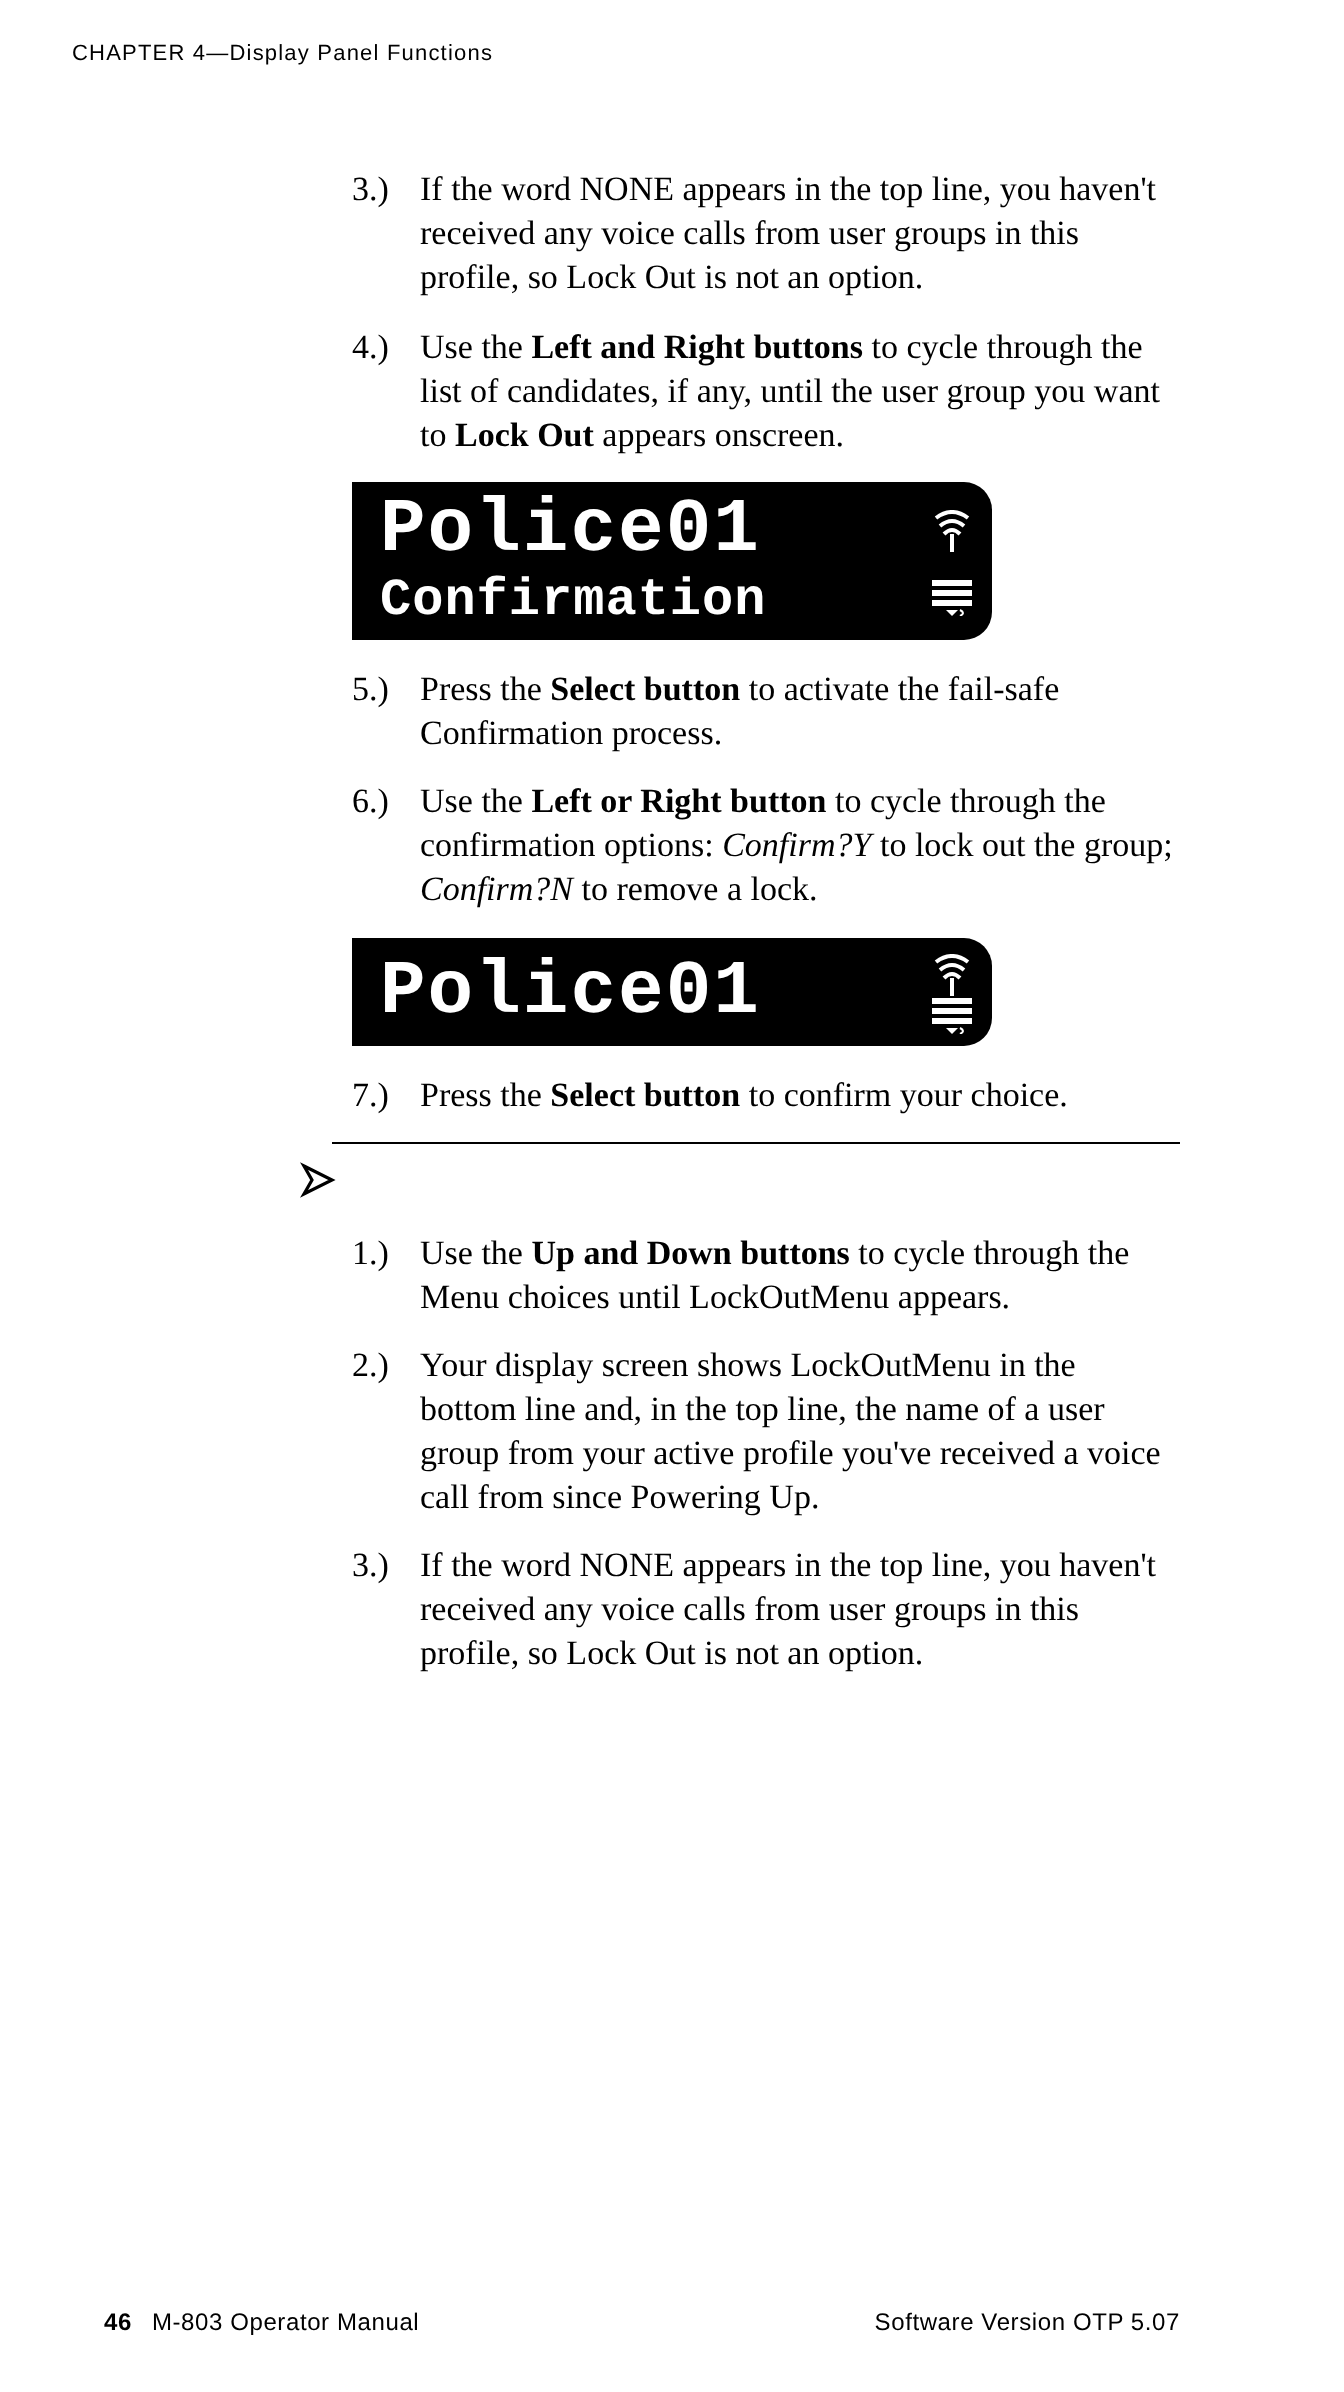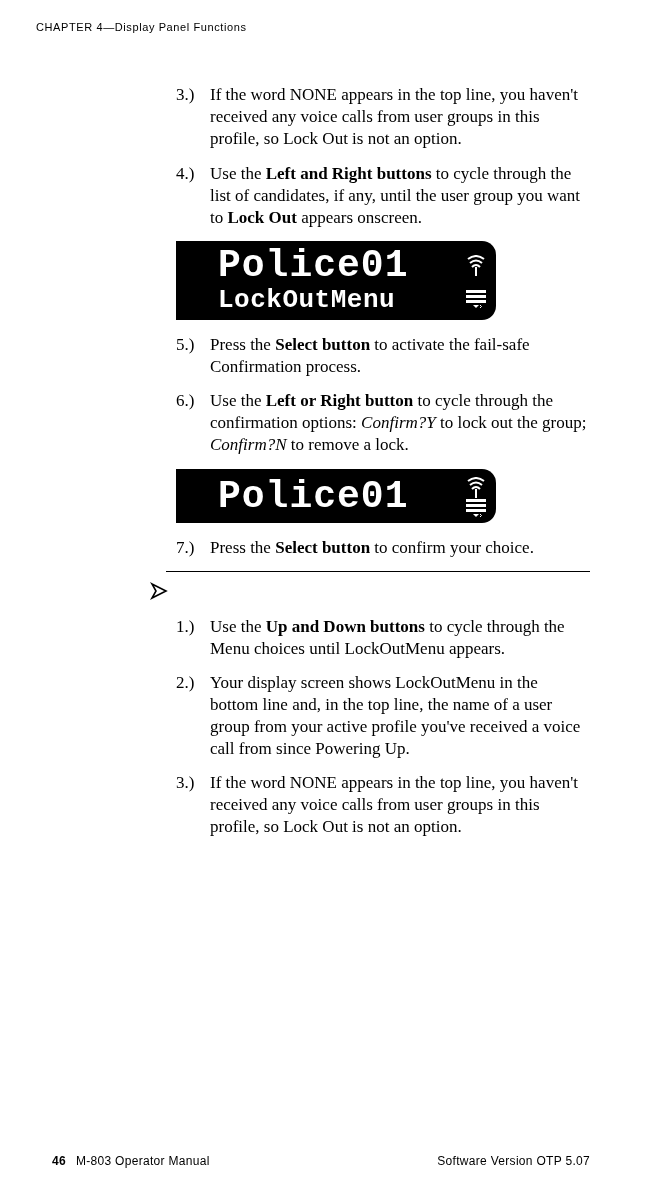--- a/index.html
+++ b/index.html
@@ -62,21 +62,20 @@
   }
   .lcd-text {
     flex: 1;
     display: flex;
     flex-direction: column;
     justify-content: center;
     font-family: "Courier New", Courier, monospace;
     font-weight: bold;
     letter-spacing: 1px;
     line-height: 1.0;
-    margin-left: 28px;
   }
   .lcd-line1 {
     font-size: 38px;
     line-height: 1.0;
   }
   .lcd-line2 {
     font-size: 26px;
     line-height: 1.2;
     letter-spacing: 0.5px;
   }
@@ -148,21 +147,21 @@
     <div class="step">
       <div class="step-num">4.)</div>
       <div class="step-body">
         <span>Use the </span><span class="bold">Left and Right buttons</span><span> to cycle through the list of candidates, if any, until the user group you want to </span><span class="bold">Lock Out</span><span> appears onscreen.</span>
       </div>
     </div>
 
     <div class="lcd">
       <div class="lcd-text">
         <div class="lcd-line1">Police01</div>
-        <div class="lcd-line2">LockOutMenu</div>
+        <div class="lcd-line2">Confirmation</div>
       </div>
       <div class="lcd-icons">
         <svg width="20" height="22" viewBox="0 0 20 22">
           <path d="M2 4 Q10 -2 18 4" stroke="#fff" stroke-width="2" fill="none"></path>
           <path d="M4 8 Q10 3 16 8" stroke="#fff" stroke-width="2" fill="none"></path>
           <path d="M6 12 Q10 8 14 12" stroke="#fff" stroke-width="2" fill="none"></path>
           <rect x="9" y="12" width="2" height="9" fill="#fff"></rect>
         </svg>
         <svg width="20" height="18" viewBox="0 0 20 18">
           <rect x="0" y="0" width="20" height="3" fill="#fff"></rect>

